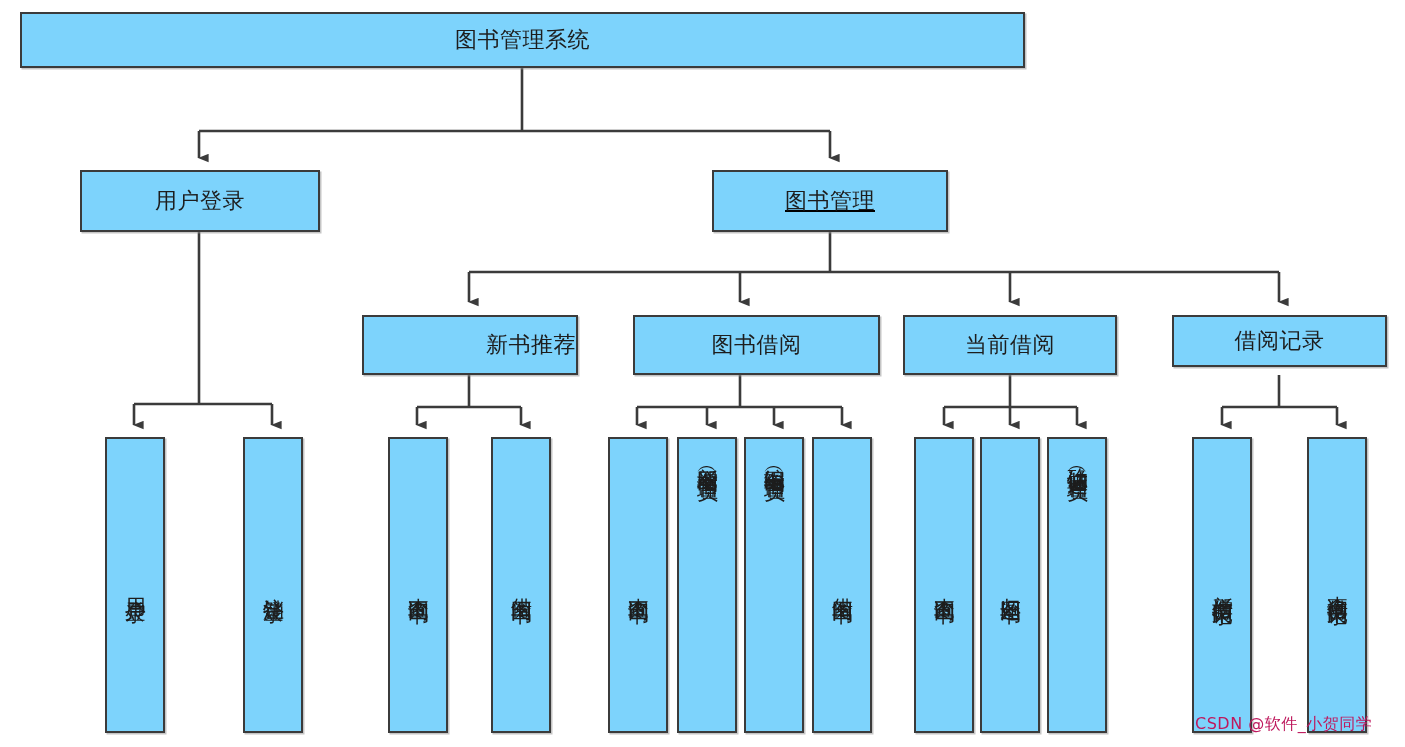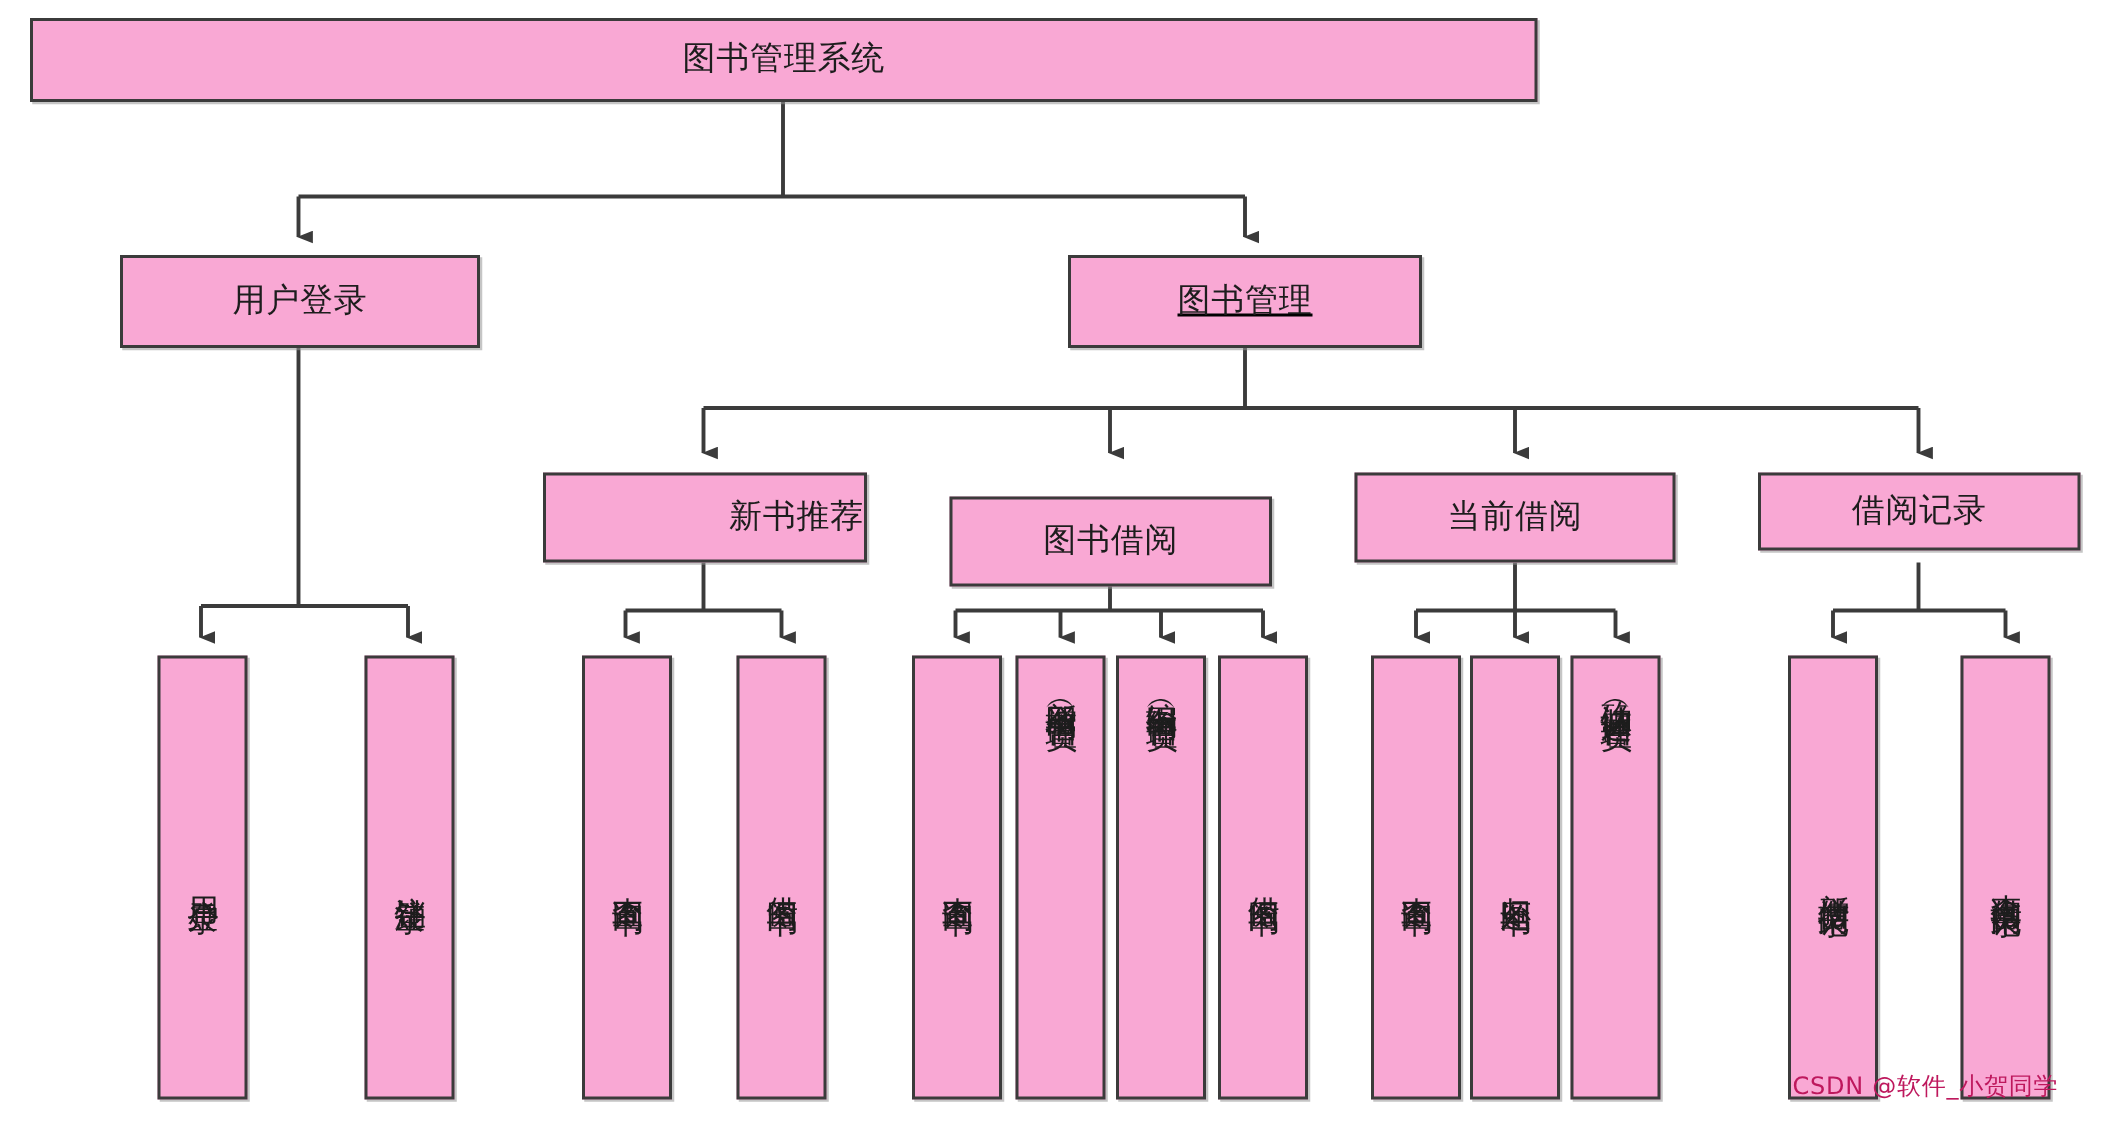--- a/index.html
+++ b/index.html
@@ -26,21 +26,21 @@
     position: absolute;
     left: 0;
     top: 0;
     width: 1405px;
     height: 747px;
     display: block;
   }
   .node-box {
     position: absolute;
     box-sizing: border-box;
-    background: #f9a8d4;
+    background: #7dd3fc;
     border: 2.5px solid #3b3b3b;
     display: flex;
     align-items: center;
     justify-content: center;
     box-shadow: 1.5px 1.5px 0 rgba(150,150,150,0.55);
   }
   .node-label {
     color: #1d1d1d;
     font-size: 22px;
     line-height: 1.25;
@@ -156,21 +156,21 @@
   </div>
 
   <div class="node-box" style="left:712px; top:170px; width:236px; height:62px;text-decoration:underline;">
     <span class="node-label">图书管理</span>
   </div>
 
   <div class="node-box" style="left:362px; top:315px; width:216px; height:60px;justify-content:flex-end;">
     <span class="node-label">新书推荐</span>
   </div>
 
-  <div class="node-box" style="left:633px; top:315px; width:215px; height:60px;margin-top:16px;">
+  <div class="node-box" style="left:633px; top:315px; width:247px; height:60px;">
     <span class="node-label">图书借阅</span>
   </div>
 
   <div class="node-box" style="left:903px; top:315px; width:214px; height:60px;justify-content:center;">
     <span class="node-label">当前借阅</span>
   </div>
 
   <div class="node-box" style="left:1172px; top:315px; width:215px; height:52px;">
     <span class="node-label">借阅记录</span>
   </div>

